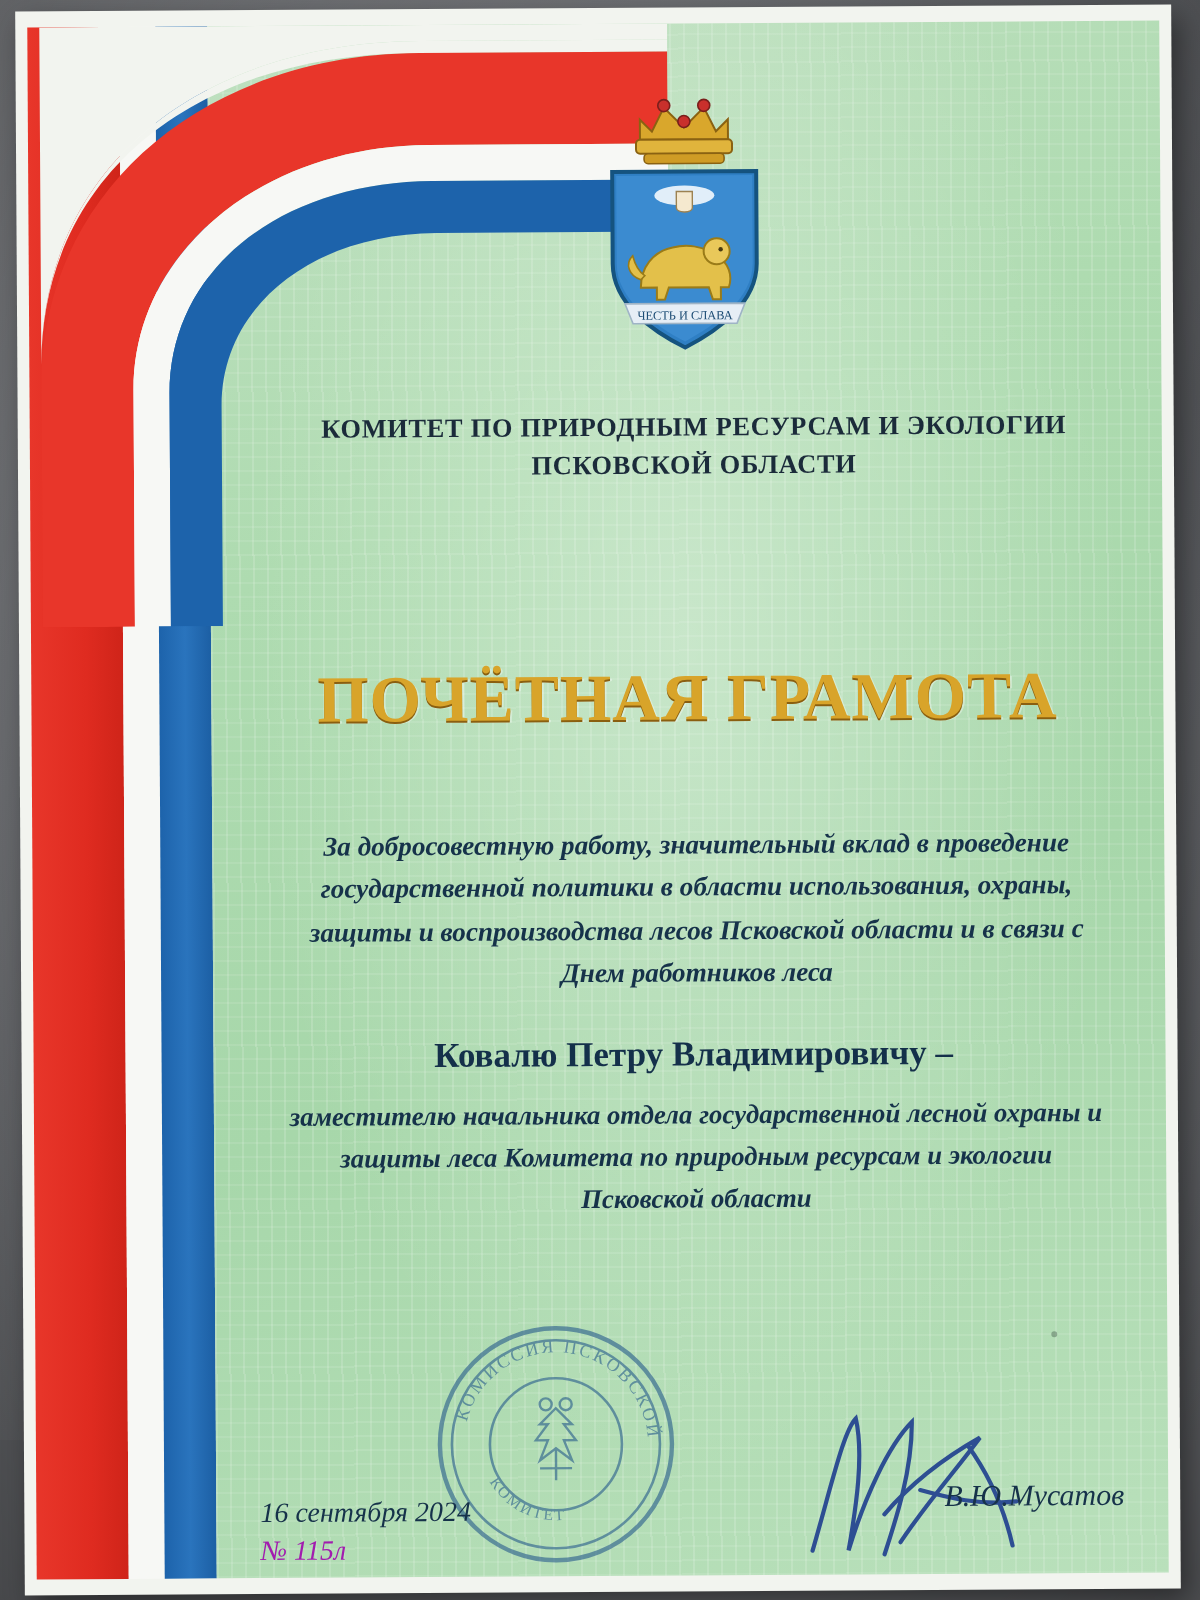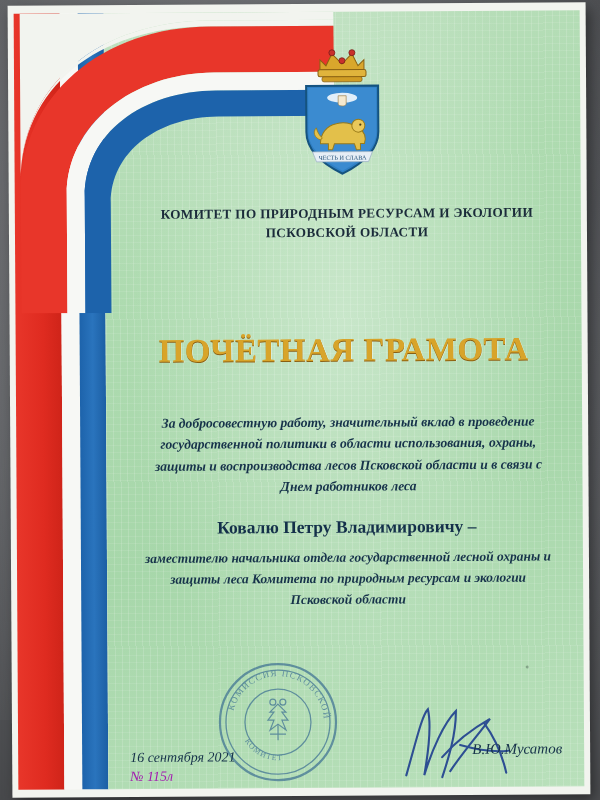--- a/index.html
+++ b/index.html
@@ -347,20 +347,20 @@
         <svg viewBox="0 0 130 90" width="130" height="90">
           <g fill="none" stroke="#1f3f8f" stroke-width="2.1" stroke-linecap="round">
             <path d="M8 74 C18 40 24 14 30 8 C34 26 30 52 26 74 C34 48 46 22 58 10 C58 34 50 58 44 76"></path>
             <path d="M44 56 C58 40 74 28 92 18 C80 34 64 52 52 70"></path>
             <path d="M62 44 C76 48 92 52 110 50"></path>
             <path d="M86 22 C96 36 104 54 108 72"></path>
           </g>
         </svg>
       </div>
 
-      <div class="signer-date">16 сентября 2021</div>
+      <div class="signer-date">16 сентября 2024</div>
       <div class="doc-number">№ 115л</div>
       <div class="signer-name">В.Ю.Мусатов</div>
 
       <div class="speck" style="left:418px; top:655px;"></div>
     </div>
   </div>
 </div>
 
 </body></html>

